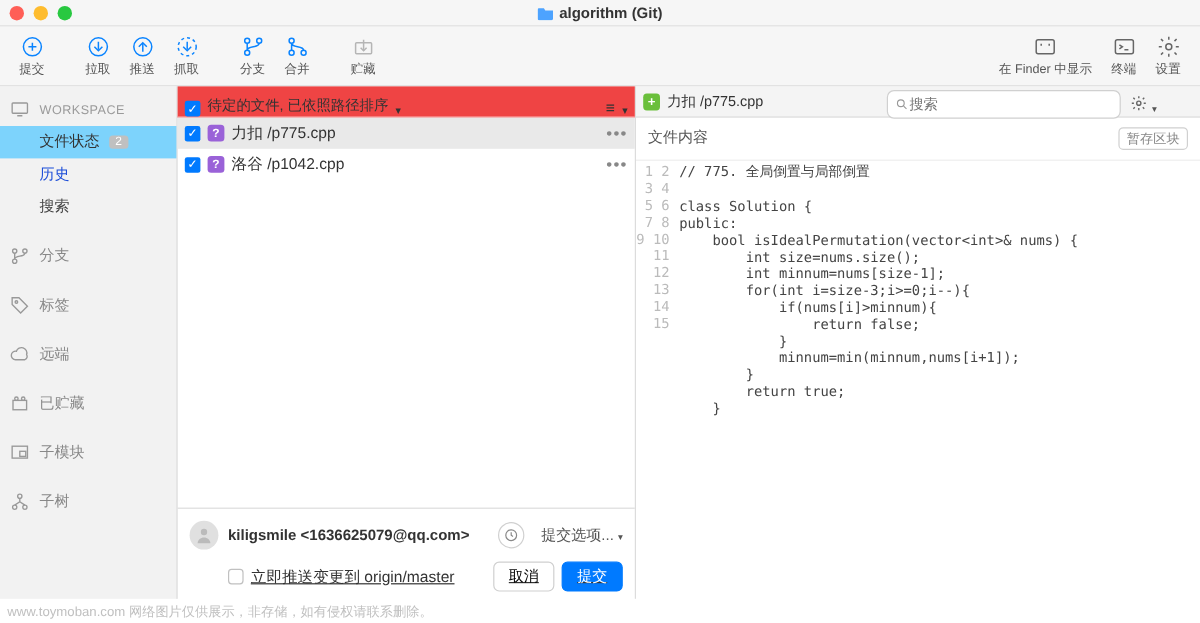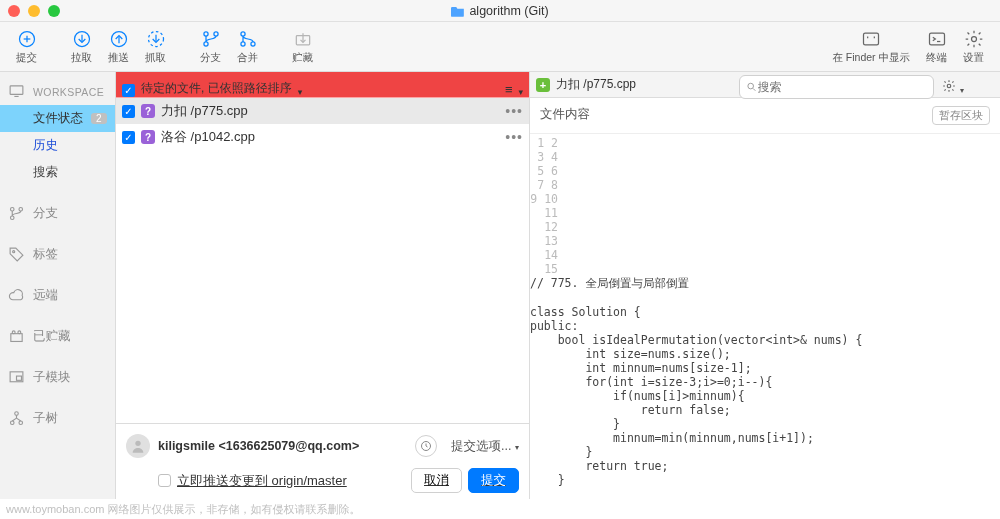--- a/index.html
+++ b/index.html
@@ -2,34 +2,34 @@
 <html><head>
 <meta charset="utf-8">
 <style>
 * { box-sizing: border-box; margin: 0; padding: 0; }
 body { font-family: -apple-system, "SF Pro", "Helvetica Neue", sans-serif; font-size: 13px; color: #333; background: #fff; width: 1000px; height: 519px; overflow: hidden; }
 .titlebar { height: 22px; display: flex; align-items: center; justify-content: center; background: #f6f6f6; position: relative; border-bottom: 1px solid #e0e0e0; }
 .traffic-lights { position: absolute; left: 8px; display: flex; gap: 8px; }
 .dot { width: 12px; height: 12px; border-radius: 50%; }
 .dot.red { background: #ff5f57; } .dot.yellow { background: #febc2e; } .dot.green { background: #28c840; }
 .titlebar .folder-ico { width: 14px; height: 12px; margin-right: 4px; }
-.titlebar .title { font-weight: 400; font-size: 12.5px; }
+.titlebar .title { font-weight: 700; font-size: 12.5px; }
 
 .toolbar { height: 50px; background: #f6f6f6; border-bottom: 1px solid #dcdcdc; display: flex; align-items: center; padding: 0 8px; }
 .tb-btn { display: flex; flex-direction: column; align-items: center; justify-content: center; gap: 2px; padding: 0 8px; color: #0a84ff; }
 .tb-btn svg { stroke: #0a84ff; fill: none; stroke-width: 1.5; }
 .tb-btn.disabled { color: #b5b5b5; } .tb-btn.disabled svg { stroke: #b5b5b5; }
 .tb-btn .lbl { font-size: 10.5px; color: #555; }
 .tb-spacer { flex: 1; }
 .search { display: flex; align-items: center; background: #fff; border: 1px solid #d0d0d0; border-radius: 6px; height: 24px; width: 195px; margin-left: 10px; padding: 0 6px; }
 .search input { border: none; outline: none; width: 100%; font-size: 12px; background: transparent; }
 .gear-btn { margin-left: 8px; color: #555; }
 
 .main { display: flex; height: 427px; }
-.sidebar { width: 116px; background: #f2f2f2; border-right: 1px solid #dcdcdc; padding-top: 6px; }
+.sidebar { width: 148px; background: #f2f2f2; border-right: 1px solid #dcdcdc; padding-top: 6px; }
 .sb-item { display: flex; align-items: center; gap: 8px; padding: 5px 8px; color: #888; font-size: 12.5px; }
 .sb-item.active { background: #7dd3fc; color: #333; font-weight: 500; }
 .badge { background: #c0c0c0; color: #fff; font-size: 10px; border-radius: 3px; padding: 0 5px; }
 .sb-ico { width: 17px; height: 17px; flex-shrink: 0; }
 .sb-sep { height: 14px; }
 
 .center { flex: 1; display: flex; flex-direction: column; border-right: 1px solid #dcdcdc; }
 .sorter { display: flex; align-items: flex-end; height: 26px; border-bottom: 1px solid #fca5a5; padding: 0 6px; gap: 6px; background: #ef4444; }
 .check { width: 13px; height: 13px; border-radius: 2px; background: #007aff; display: flex; align-items: center; justify-content: center; }
 .check::after { content: "✓"; color: #fff; font-size: 10px; }
@@ -51,21 +51,21 @@
 .btn.primary { background: #007aff; color: #fff; border-color: #007aff; }
 .checkbox { width: 13px; height: 13px; border: 1px solid #c0c0c0; border-radius: 3px; }
 .options-dd { font-size: 12.5px; color: #555; }
 .clock-ico { width: 22px; height: 22px; border: 1px solid #d0d0d0; border-radius: 50%; display: flex; align-items: center; justify-content: center; margin-right: 6px; }
 
 .right { width: 470px; display: flex; flex-direction: column; }
 .file-tab { display: flex; align-items: center; height: 26px; background: #f4f4f4; border-bottom: 1px solid #dcdcdc; padding: 0 6px; gap: 6px; font-size: 12px; }
 .plus-ico { width: 14px; height: 14px; border-radius: 3px; background: #6abf3b; color: #fff; display: flex; align-items: center; justify-content: center; font-weight: bold; font-size: 11px; }
 .code-head { display: flex; justify-content: space-between; padding: 8px 10px; font-size: 12.5px; color: #555; }
 .stash-btn { font-size: 11px; border: 1px solid #d0d0d0; border-radius: 4px; padding: 1px 6px; color: #888; }
-.code { display: flex; font-family: Menlo, Consolas, monospace; font-size: 11.5px; overflow: hidden; border-top: 1px solid #eee; padding-top: 2px; flex-direction: column; }
+.code { display: flex; font-family: Menlo, Consolas, monospace; font-size: 11.5px; overflow: hidden; border-top: 1px solid #eee; padding-top: 2px; }
 .gutter { width: 36px; text-align: right; padding-right: 8px; color: #bbb; }
 .codebody { white-space: pre; color: #444; }
 .watermark { position: absolute; bottom: 2px; left: 6px; font-size: 11px; color: #c0c0c0; z-index: 20; }
 </style>
 </head>
 <body>
 
 <div class="titlebar">
   <div class="traffic-lights">
     <div class="dot red"></div>

